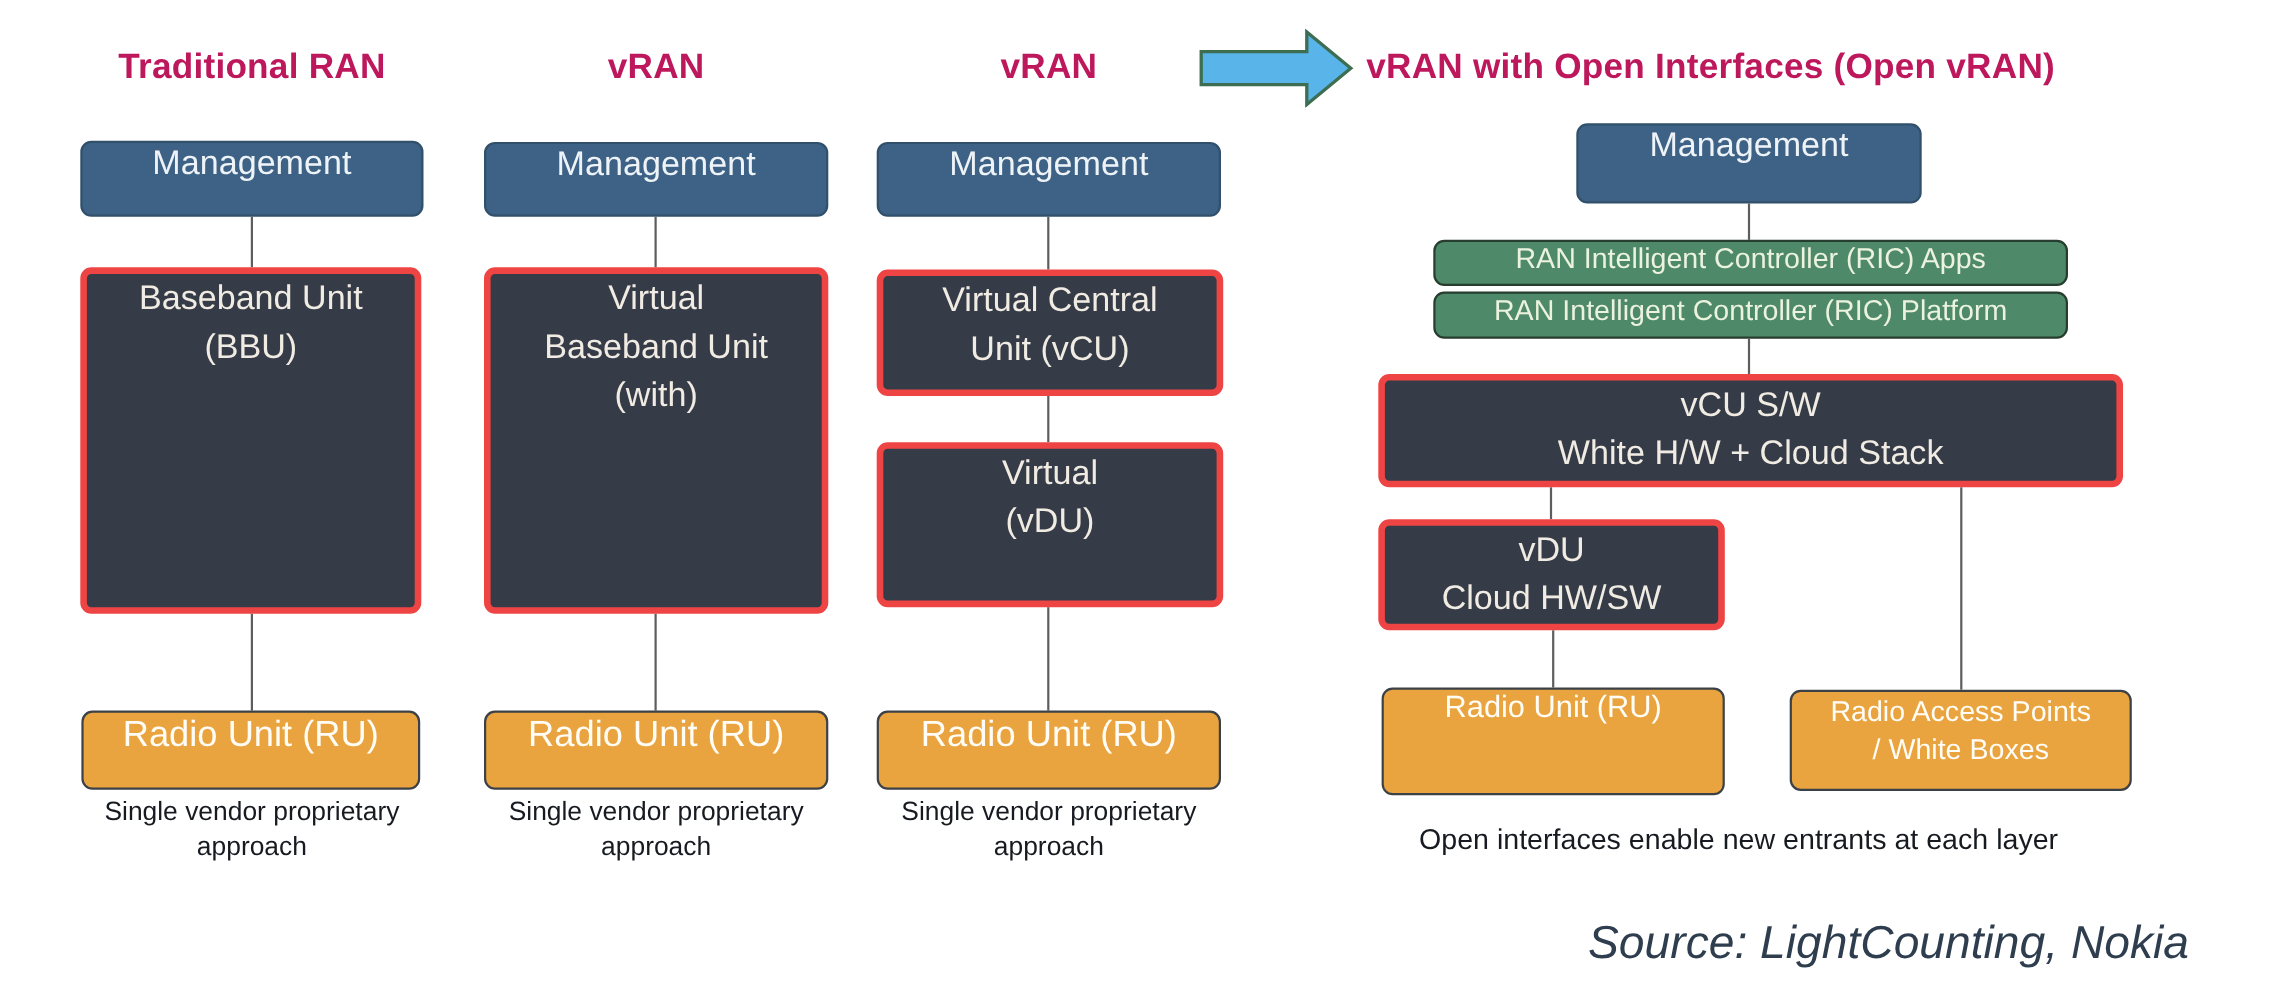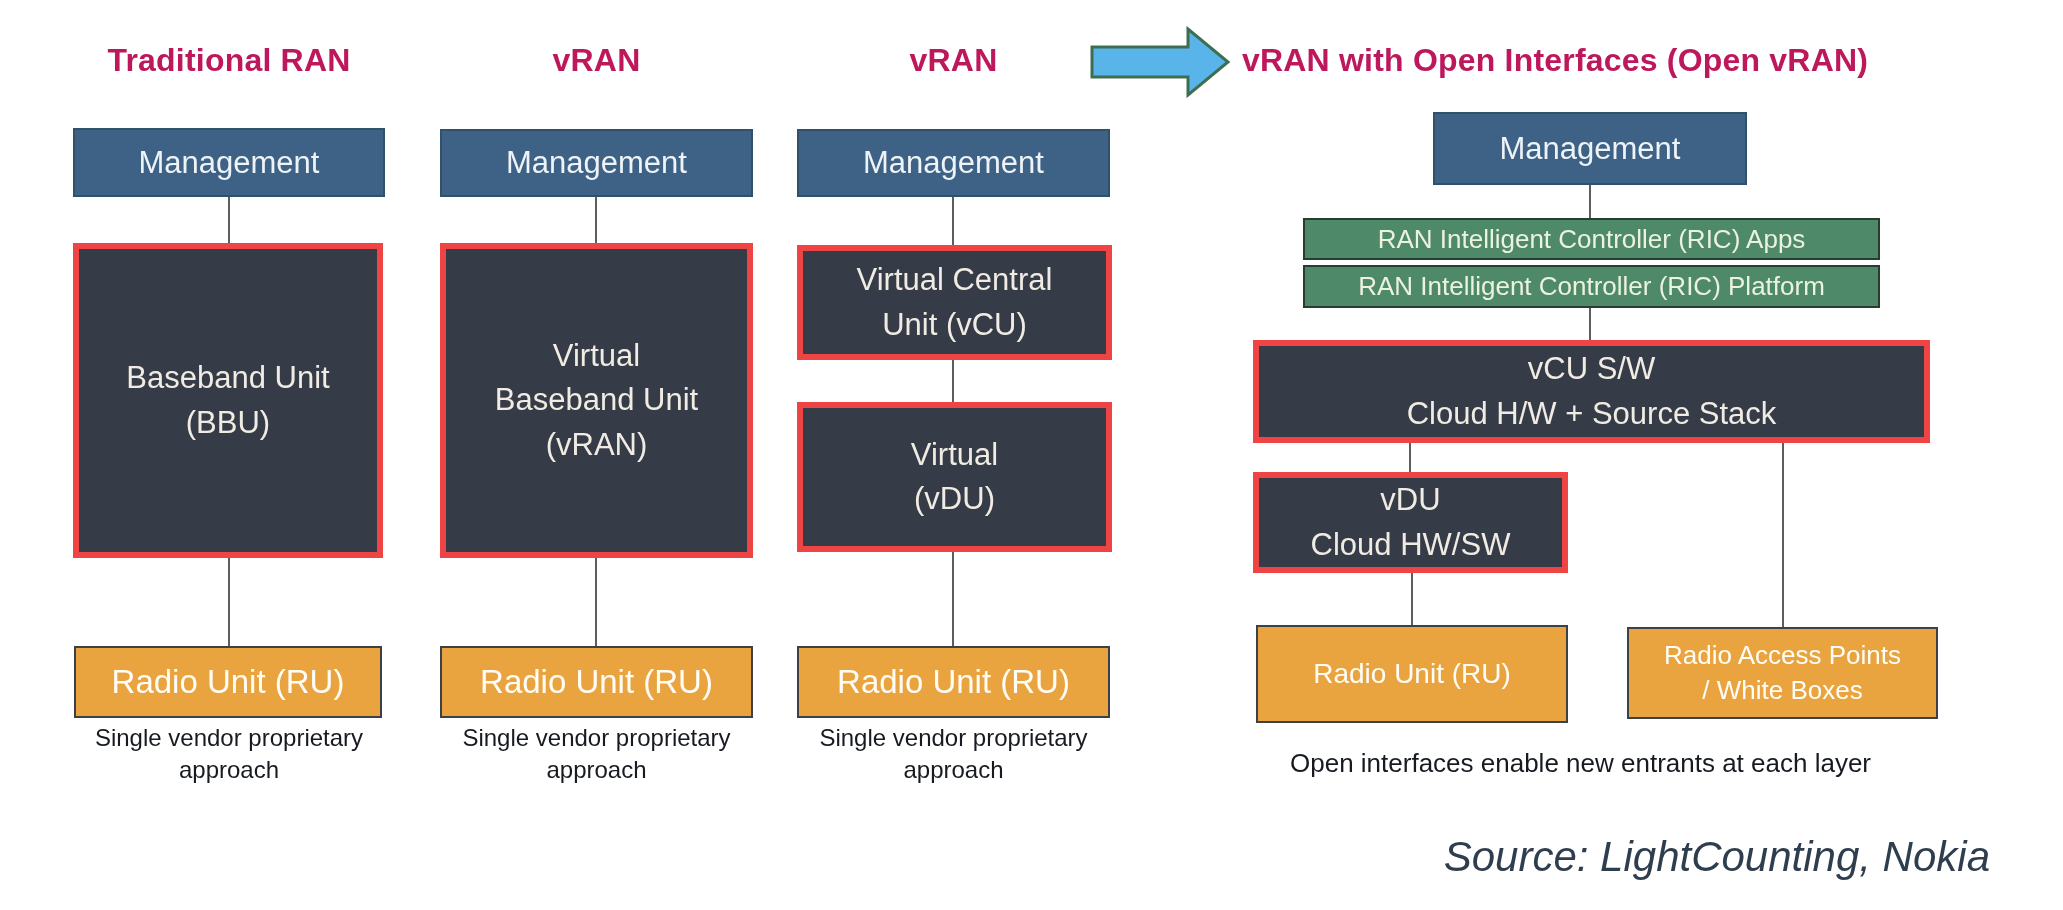--- a/index.html
+++ b/index.html
@@ -6,21 +6,21 @@
   .canvas{
     position:relative;width:2063px;height:910px;background:#ffffff;overflow:hidden;
     font-family:"Liberation Sans",sans-serif;
   }
   .col-title{
     position:absolute;top:42px;font-size:32px;font-weight:bold;color:#be185d;
     text-align:center;letter-spacing:0.2px;white-space:nowrap;
   }
   .box{
     position:absolute;box-sizing:border-box;display:flex;flex-direction:column;
-    align-items:center;justify-content:center;text-align:center;
+    align-items:center;text-align:center;border-radius:10px;
   }
   .box span{display:block;}
   .mgmt{background:#3d6285;border:2px solid #31506b;color:#eef3f8;font-size:31px;}
   .dark{background:#353b47;border:6px solid #ef4444;color:#f1ece3;font-size:31px;line-height:1.42;}
   .green{background:#4e8a69;border:2px solid #263d2f;color:#ebf2de;font-size:26px;}
   .orange{background:#e9a440;border:2px solid #3c4147;color:#fffdf6;}
   .ru-big{font-size:33px;}
   .ru-small{font-size:28px;}
   .rap{font-size:26px;line-height:1.35;}
   .caption{
@@ -64,21 +64,21 @@
     <span>proprietary approach</span>
   </div>
 
   <div class="box mgmt" style="left:440px;top:129px;width:313px;height:68px;">
     <span>Management</span>
   </div>
   <div class="vline" style="left:595px;top:197px;height:46px;"></div>
   <div class="box dark" style="left:440px;top:243px;width:313px;height:315px;">
     <span>Virtual</span>
     <span>Baseband Unit</span>
-    <span>(vRAN)</span>
+    <span>(with)</span>
   </div>
   <div class="vline" style="left:595px;top:558px;height:88px;"></div>
   <div class="box orange ru-big" style="left:440px;top:646px;width:313px;height:72px;">
     <span>Radio Unit (RU)</span>
   </div>
   <div class="caption" style="left:440px;top:722px;width:313px;">
     <span>Single vendor</span>
     <span>proprietary approach</span>
   </div>
 
@@ -110,21 +110,21 @@
   <div class="vline" style="left:1589px;top:185px;height:33px;"></div>
   <div class="box green" style="left:1303px;top:218px;width:577px;height:42px;">
     <span>RAN Intelligent Controller (RIC) Apps</span>
   </div>
   <div class="box green" style="left:1303px;top:265px;width:577px;height:43px;">
     <span>RAN Intelligent Controller (RIC) Platform</span>
   </div>
   <div class="vline" style="left:1589px;top:308px;height:32px;"></div>
   <div class="box dark" style="left:1253px;top:340px;width:677px;height:103px;">
     <span>vCU S/W</span>
-    <span>Cloud H/W + Source Stack</span>
+    <span>White H/W + Cloud Stack</span>
   </div>
   <div class="vline" style="left:1409px;top:443px;height:29px;"></div>
   <div class="vline" style="left:1782px;top:443px;height:184px;"></div>
   <div class="box dark" style="left:1253px;top:472px;width:315px;height:101px;">
     <span>vDU</span>
     <span>Cloud HW/SW</span>
   </div>
   <div class="vline" style="left:1411px;top:573px;height:52px;"></div>
   <div class="box orange ru-small" style="left:1256px;top:625px;width:312px;height:98px;">
     <span>Radio Unit (RU)</span>

